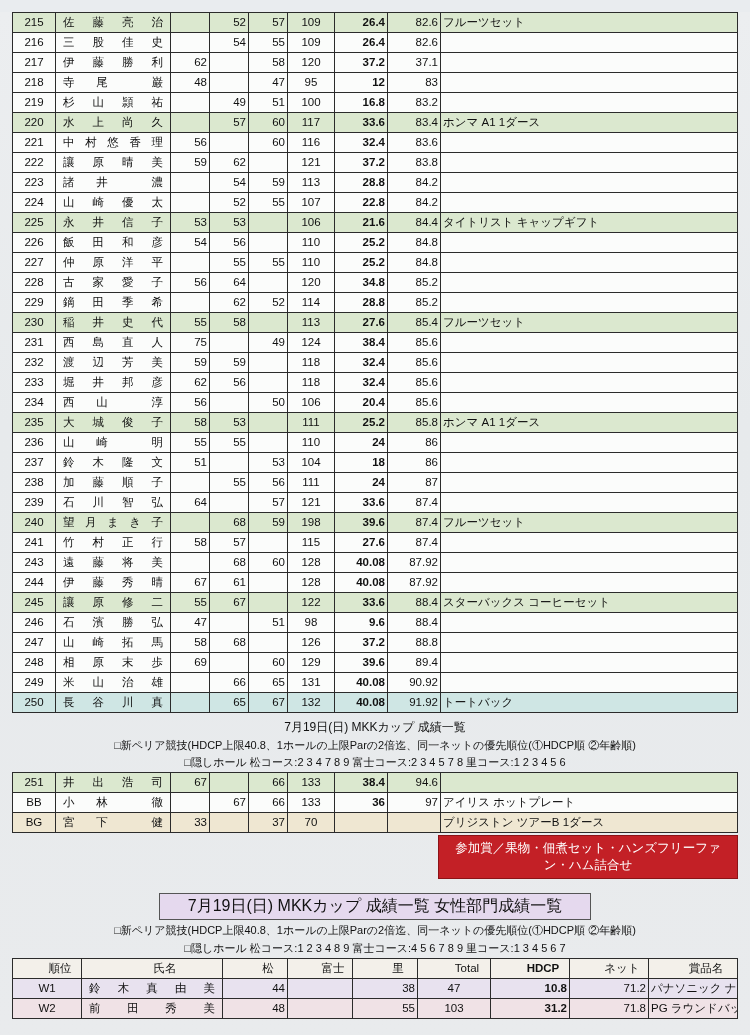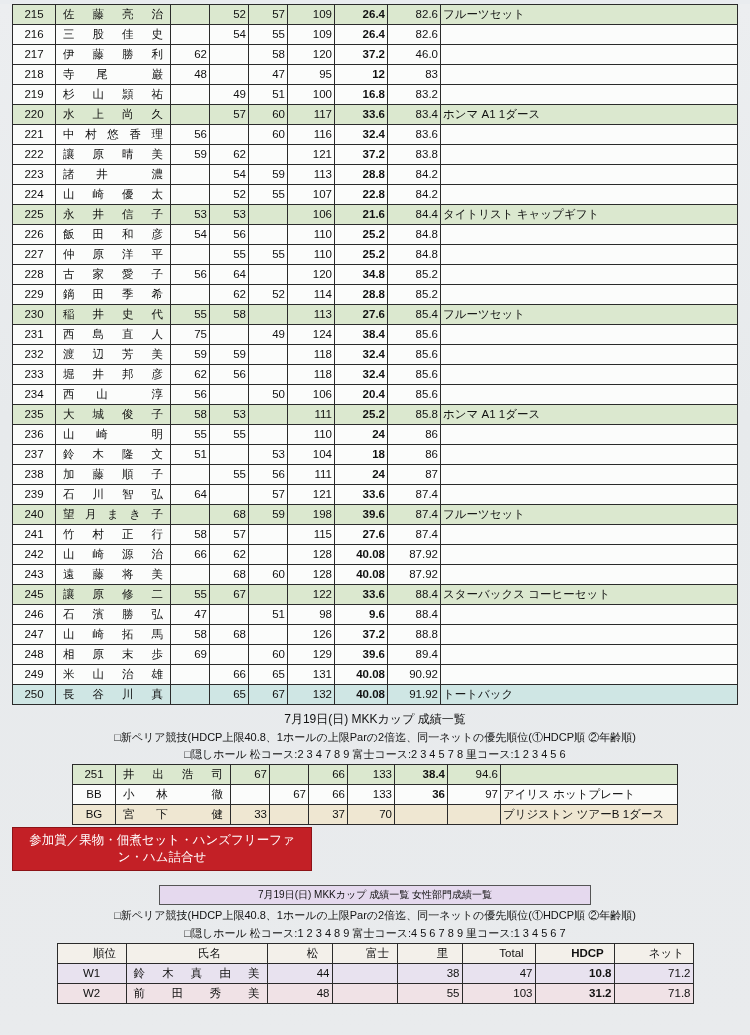--- a/index.html
+++ b/index.html
@@ -13,37 +13,37 @@
   }
   .page{
     position:relative;
     width:750px;height:1035px;
     background:linear-gradient(180deg,#eceef0 0%,#e7eaec 40%,#e9ebed 100%);
     padding:0;
     box-sizing:border-box;
   }
   table{border-collapse:collapse;}
   .main-table{
-    margin:4px auto 0 auto;
+    margin:12px auto 0 auto;
     width:726px;
     table-layout:fixed;
   }
   .main-table td{
     border:1px solid #2b2b2b;
     height:19px;
     padding:0 2px;
     font-size:11.5px;
     line-height:19px;
     white-space:nowrap;
     overflow:hidden;
   }
   .c-rank{width:38px;text-align:center;}
   .c-name{width:110px;text-align:center;letter-spacing:0px;}
   .c-num{width:34px;text-align:right;padding-right:4px;}
-  .c-total{width:42px;text-align:right;padding-right:4px;}
+  .c-total{width:42px;text-align:center;padding-right:4px;}
   .c-hdcp{width:48px;text-align:right;padding-right:4px;font-weight:bold;}
   .c-net{width:48px;text-align:right;padding-right:4px;}
   .c-prize{text-align:left;padding-left:4px;}
 
   .name-cell{
     display:flex;
     justify-content:space-between;
     padding:0 5px;
   }
   .name-cell span{display:inline-block;}
@@ -63,44 +63,44 @@
   }
   .sub-head2{
     text-align:center;
     font-size:11px;
     margin:2px 0;
   }
   .banner{
     width:430px;
     margin:4px auto 2px auto;
     text-align:center;
-    font-size:10px;
+    font-size:16px;
     background:#e5d9ee;
     border:1px solid #555;
     padding:2px 0;
   }
   .special-table{
     margin:2px auto 0 auto;
-    width:606px;
+    width:726px;
     table-layout:fixed;
   }
   .special-table td{
     border:1px solid #2b2b2b;
     height:19px;
     padding:0 2px;
     font-size:11.5px;
     line-height:19px;
     white-space:nowrap;
     overflow:hidden;
   }
   .award-row{
     margin:2px auto 0 auto;
     width:726px;
     display:flex;
-    justify-content:flex-start;
+    justify-content:flex-end;
   }
   .award-box{
     background:#c32026;
     color:#fff;
     font-size:12.5px;
     padding:4px 8px;
     border:1px solid #8c1317;
     width:282px;
     text-align:center;
     letter-spacing:0px;
@@ -171,21 +171,21 @@
               <span>藤</span>
               <span>勝</span>
               <span>利</span>
             </div>
           </td>
           <td class="c-num">62</td>
           <td class="c-num"></td>
           <td class="c-num">58</td>
           <td class="c-total">120</td>
           <td class="c-hdcp">37.2</td>
-          <td class="c-net">46.0</td>
+          <td class="c-net">37.1</td>
           <td class="c-prize"></td>
         </tr>
         <tr class="tint-white">
           <td class="c-rank">218</td>
           <td class="c-name">
             <div class="name-cell">
               <span>寺</span>
               <span>尾</span>
               <span></span>
               <span>巌</span>
@@ -609,50 +609,50 @@
           </td>
           <td class="c-num">58</td>
           <td class="c-num">57</td>
           <td class="c-num"></td>
           <td class="c-total">115</td>
           <td class="c-hdcp">27.6</td>
           <td class="c-net">87.4</td>
           <td class="c-prize"></td>
         </tr>
         <tr class="tint-white">
-          <td class="c-rank">242</td>
-          <td class="c-name">
-            <div class="name-cell">
-              <span>山</span>
-              <span>崎</span>
-              <span>源</span>
-              <span>治</span>
-            </div>
-          </td>
-          <td class="c-num">66</td>
-          <td class="c-num">62</td>
-          <td class="c-num"></td>
-          <td class="c-total">128</td>
-          <td class="c-hdcp">40.08</td>
-          <td class="c-net">87.92</td>
-          <td class="c-prize"></td>
-        </tr>
-        <tr class="tint-white">
           <td class="c-rank">243</td>
           <td class="c-name">
             <div class="name-cell">
               <span>遠</span>
               <span>藤</span>
               <span>将</span>
               <span>美</span>
             </div>
           </td>
           <td class="c-num"></td>
           <td class="c-num">68</td>
           <td class="c-num">60</td>
+          <td class="c-total">128</td>
+          <td class="c-hdcp">40.08</td>
+          <td class="c-net">87.92</td>
+          <td class="c-prize"></td>
+        </tr>
+        <tr class="tint-white">
+          <td class="c-rank">244</td>
+          <td class="c-name">
+            <div class="name-cell">
+              <span>伊</span>
+              <span>藤</span>
+              <span>秀</span>
+              <span>晴</span>
+            </div>
+          </td>
+          <td class="c-num">67</td>
+          <td class="c-num">61</td>
+          <td class="c-num"></td>
           <td class="c-total">128</td>
           <td class="c-hdcp">40.08</td>
           <td class="c-net">87.92</td>
           <td class="c-prize"></td>
         </tr>
         <tr class="tint-green">
           <td class="c-rank">245</td>
           <td class="c-name">
             <div class="name-cell">
               <span>讓</span>

